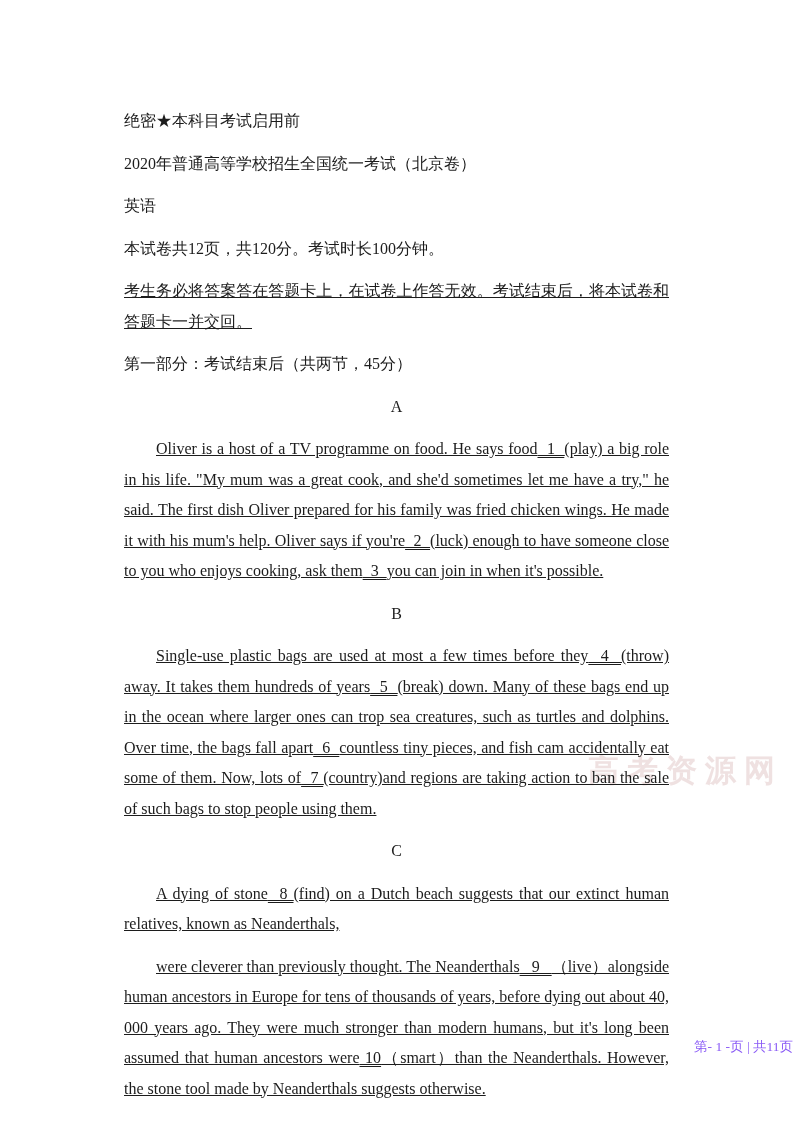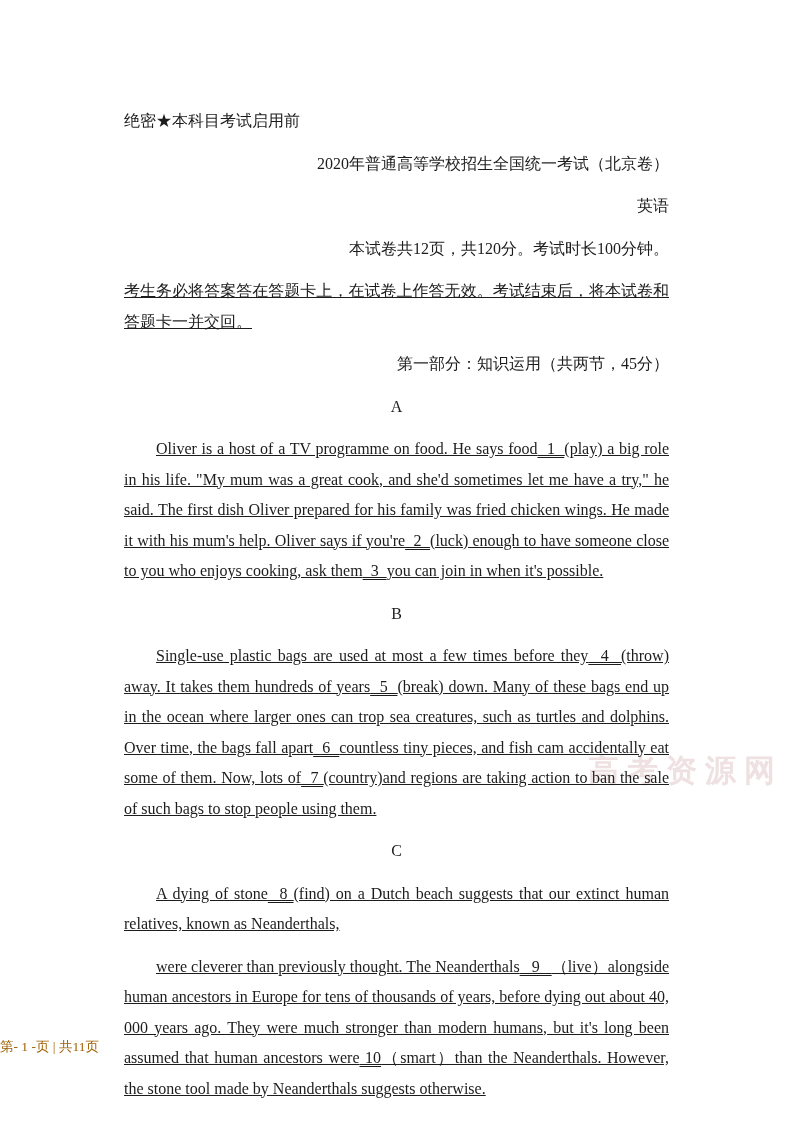--- a/index.html
+++ b/index.html
@@ -18,46 +18,46 @@
     right: 112px;
     top: 94px;
   }
   .content p, .content h1, .content h2, .content div.para {
     margin: 12px;
     font-size: 16px;
     font-weight: normal;
     line-height: 30.5px;
   }
   .bold { font-weight: bold; }
-  .center { text-align: right; }
+  .center { text-align: left; }
   .justify { text-align: justify; text-decoration: underline; }
   .indent { text-indent: 32px; }
   .label { text-align: center; margin: 3px 0 !important; }
   .blank { text-decoration: underline; text-underline-offset: 3px; }
   .part-heading { margin-top: 5px !important; }
   .section-heading { margin-top: 2px !important; }
   .watermark {
     position: absolute;
     left: 588px;
     top: 750px;
     font-size: 31px;
     letter-spacing: 8px;
     color: rgba(224, 196, 196, 0.50);
     font-weight: bold;
     white-space: nowrap;
     pointer-events: none;
   }
   .footer {
     position: absolute;
     left: 0;
-    right: 15px;
+    right: 0;
     top: 1038px;
-    text-align: left;
+    text-align: right;
     font-size: 13.5px;
-    color: #a16207;
+    color: #8b5cf6;
   }
 </style>
 </head>
 <body>
 
 <div class="page">
 
   <div class="watermark">高考资源网</div>
 
   <div class="content">
@@ -65,21 +65,21 @@
     <p>绝密★本科目考试启用前</p>
 
     <h1 class="center bold">2020年普通高等学校招生全国统一考试（北京卷）</h1>
 
     <h2 class="center bold">英语</h2>
 
     <p class="center">本试卷共12页，共120分。考试时长100分钟。</p>
 
     <p class="justify">考生务必将答案答在答题卡上，在试卷上作答无效。考试结束后，将本试卷和答题卡一并交回。</p>
 
-    <p class="center bold part-heading">第一部分：知识运用（共两节，45分）</p>
+    <p class="center bold part-heading">第一部分：考试结束后（共两节，45分）</p>
 
 
 
     <div class="passage">
       <p class="label">A</p>
       <div class="para justify indent"><span>Oliver is a host of a TV programme on food. He says food</span><span class="blank">&nbsp;&nbsp;1&nbsp;&nbsp;</span><span>(play) a big role in his life. "My mum was a great cook, and she'd sometimes let me have a try," he said. The first dish Oliver prepared for his family was fried chicken wings. He made it with his mum's help. Oliver says if you're</span><span class="blank">&nbsp;&nbsp;2&nbsp;&nbsp;</span><span>(luck) enough to have someone close to you who enjoys cooking, ask them</span><span class="blank">&nbsp;&nbsp;3&nbsp;&nbsp;</span><span>you can join in when it's possible.</span></div>
     </div>
 
     <div class="passage">
       <p class="label">B</p>

